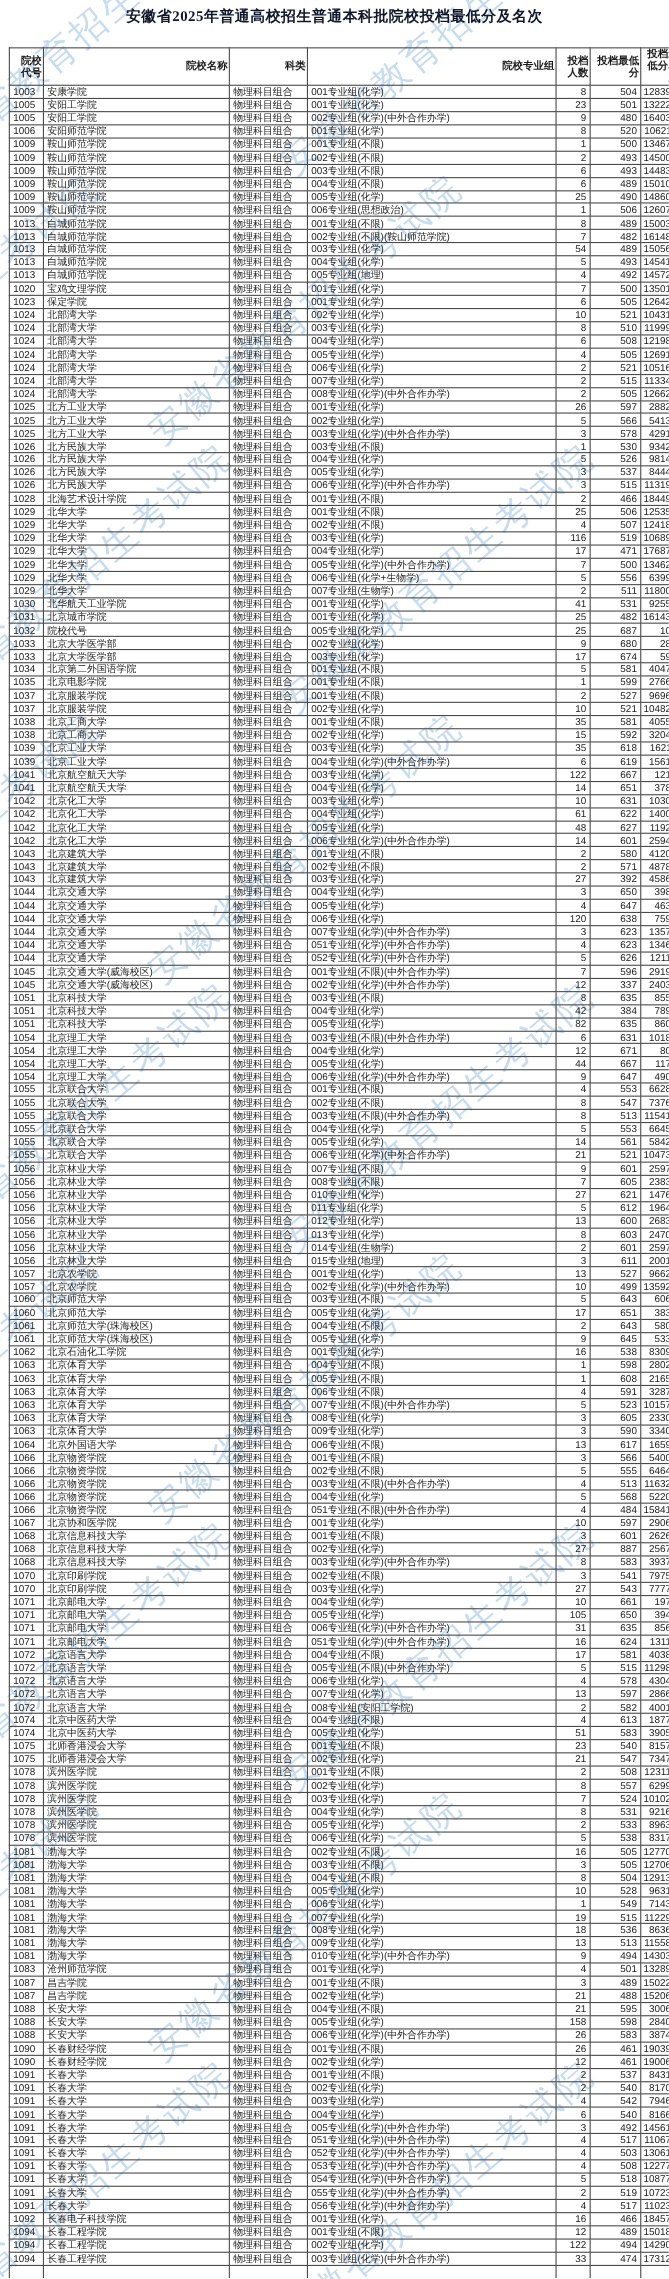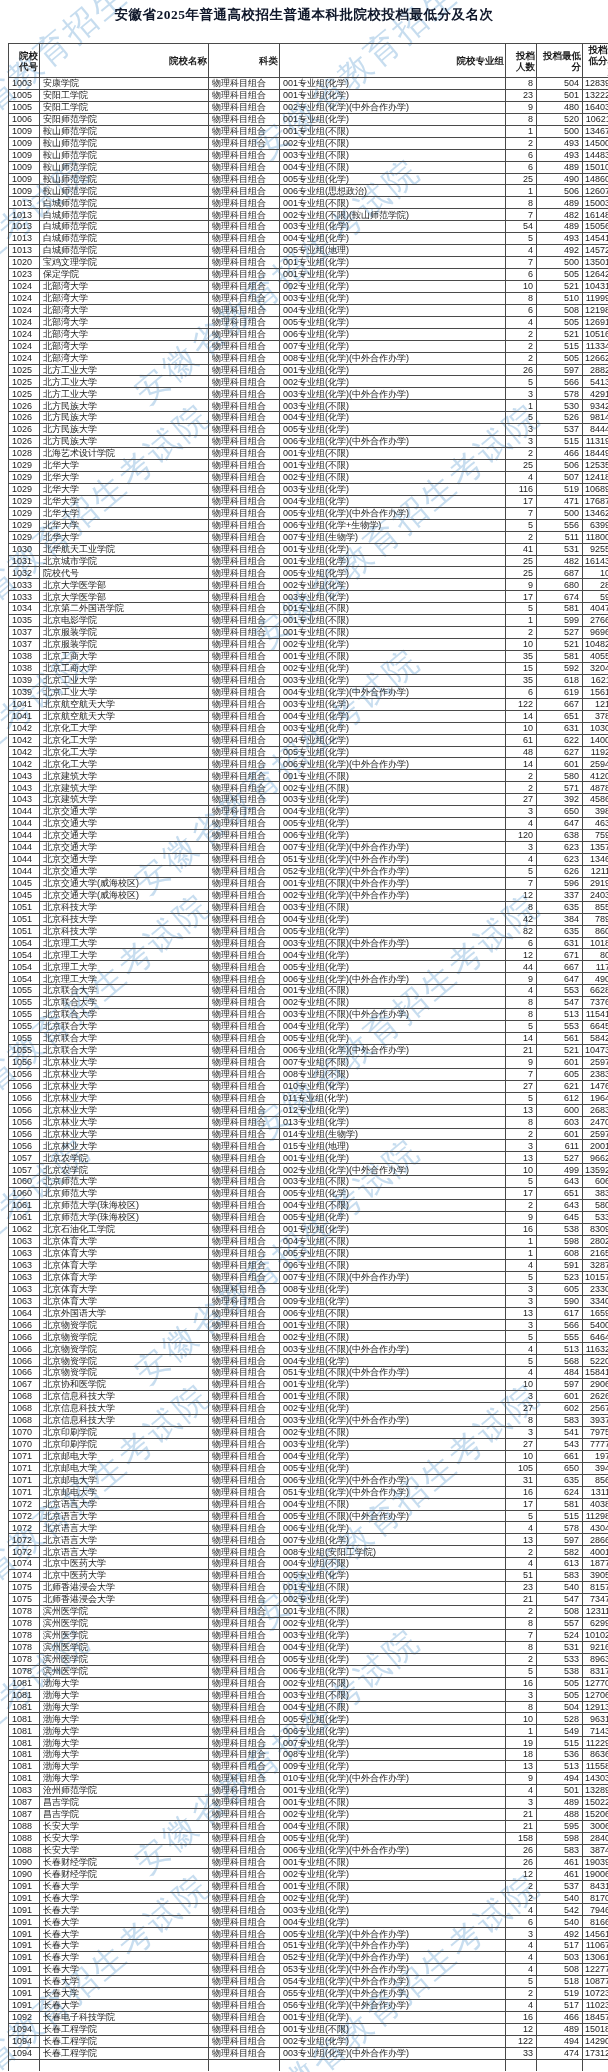--- a/index.html
+++ b/index.html
@@ -1082,21 +1082,21 @@
         <td class="c-num">3</td>
         <td class="c-num">601</td>
         <td class="c-num">26266</td>
       </tr>
       <tr>
         <td class="c-code">1068</td>
         <td class="c-name">北京信息科技大学</td>
         <td class="c-subj">物理科目组合</td>
         <td class="c-group">002专业组(化学)</td>
         <td class="c-num">27</td>
-        <td class="c-num">602</td>
+        <td class="c-num">887</td>
         <td class="c-num">25673</td>
       </tr>
       <tr>
         <td class="c-code">1068</td>
         <td class="c-name">北京信息科技大学</td>
         <td class="c-subj">物理科目组合</td>
         <td class="c-group">003专业组(化学)(中外合作办学)</td>
         <td class="c-num">8</td>
         <td class="c-num">583</td>
         <td class="c-num">39375</td>

